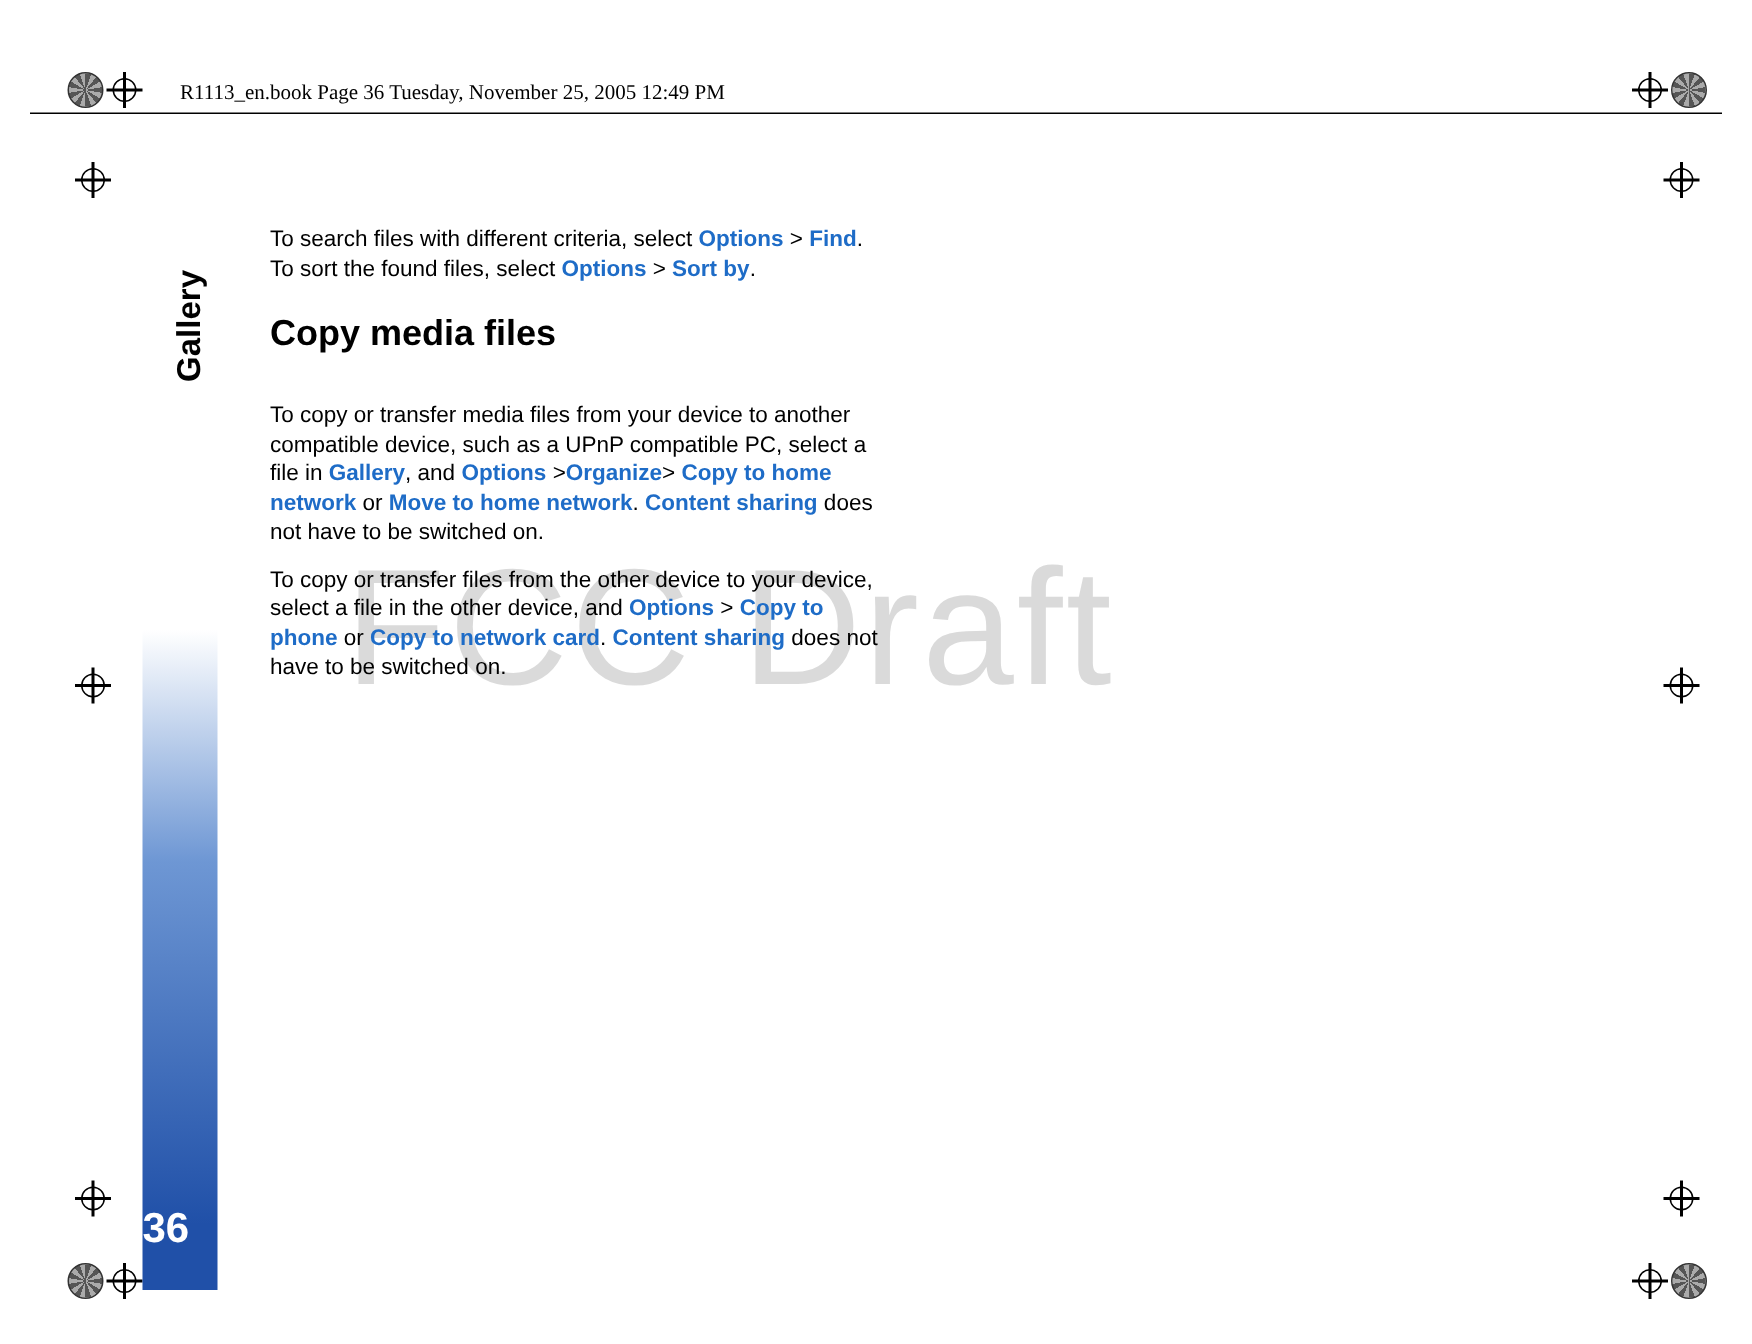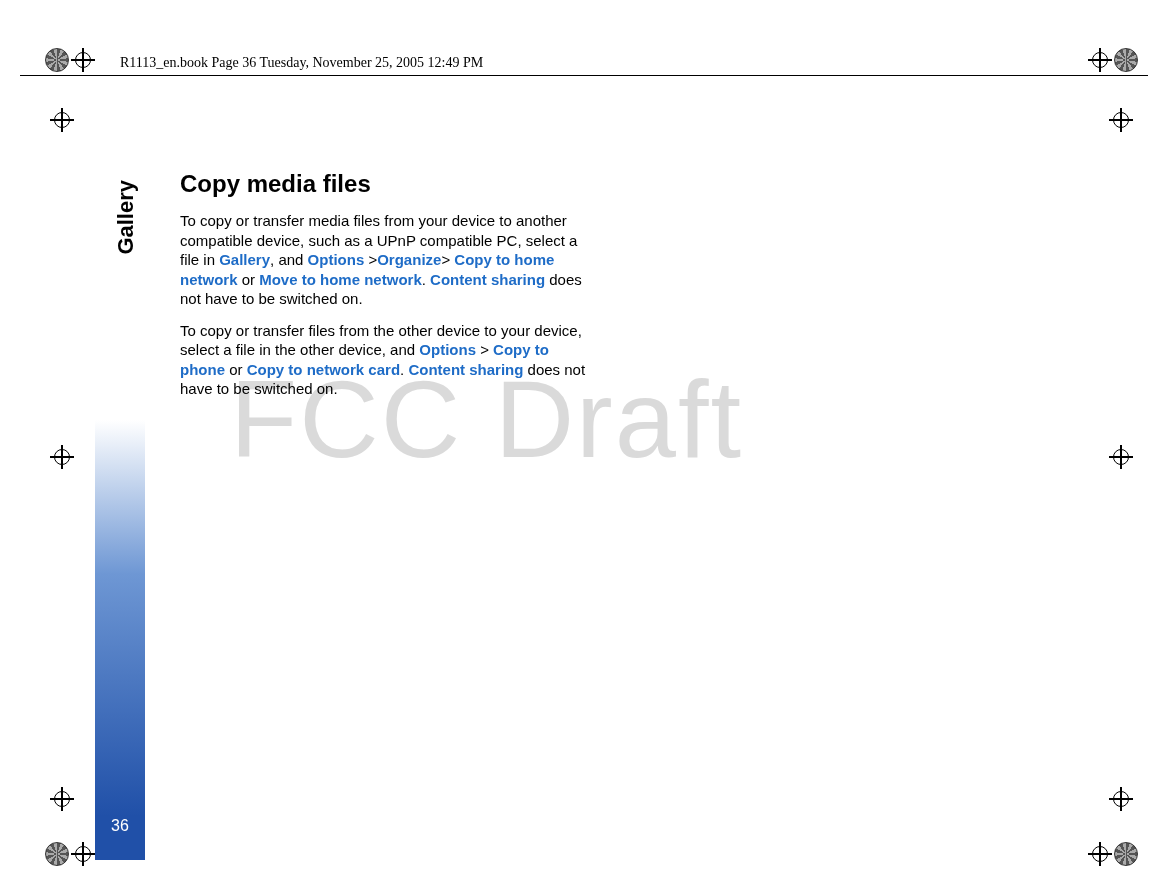--- a/index.html
+++ b/index.html
@@ -40,40 +40,40 @@
     left: 95px;
     top: 420px;
     width: 50px;
     height: 440px;
     background: linear-gradient(to bottom, #ffffff 0%, #6e97d4 35%, #2050a8 90%);
   }
   .page-number {
     position: absolute;
     bottom: 25px;
     width: 100%;
-    text-align: center;
+    text-align: left;
     color: #fff;
-    font-size: 16px;
-    font-weight: normal;
+    font-size: 28px;
+    font-weight: bold;
   }
   .content {
     position: absolute;
     top: 150px;
     left: 180px;
     width: 410px;
     font-size: 15px;
     line-height: 1.3;
   }
   .content p {
     margin: 0 0 12px 0;
   }
   .content h2 {
     font-size: 24px;
     font-weight: bold;
-    margin: 18px 0 12px 0;
+    margin: 18px 0 29px 0;
   }
   .opt { color: #1e6cc7; font-weight: bold; }
   .watermark {
     position: absolute;
     top: 355px;
     left: 230px;
     font-size: 110px;
     font-weight: 500;
     color: rgba(150,150,150,0.35);
     letter-spacing: 2px;
@@ -161,20 +161,23 @@
 
 <div class="sidebar-label">Gallery</div>
 
 <div class="page-number-box">
   <div class="page-number">36</div>
 </div>
 
 <div class="watermark">FCC Draft</div>
 
 <div class="content">
+  <p>
+    <span>To search files with different criteria, select </span><span class="opt">Options</span><span> &gt; </span><span class="opt">Find</span><span>. To sort the found files, select </span><span class="opt">Options</span><span> &gt; </span><span class="opt">Sort by</span><span>.</span>
+  </p>
 
   <h2>Copy media files</h2>
 
   <p>
     <span>To copy or transfer media files from your device to another compatible device, such as a UPnP compatible PC, select a file in </span><span class="opt">Gallery</span><span>, and </span><span class="opt">Options</span><span> &gt;</span><span class="opt">Organize</span><span>&gt; </span><span class="opt">Copy to home network</span><span> or </span><span class="opt">Move to home network</span><span>. </span><span class="opt">Content sharing</span><span> does not have to be switched on.</span>
   </p>
 
   <p>
     <span>To copy or transfer files from the other device to your device, select a file in the other device, and </span><span class="opt">Options</span><span> &gt; </span><span class="opt">Copy to phone</span><span> or </span><span class="opt">Copy to network card</span><span>. </span><span class="opt">Content sharing</span><span> does not have to be switched on.</span>
   </p>

